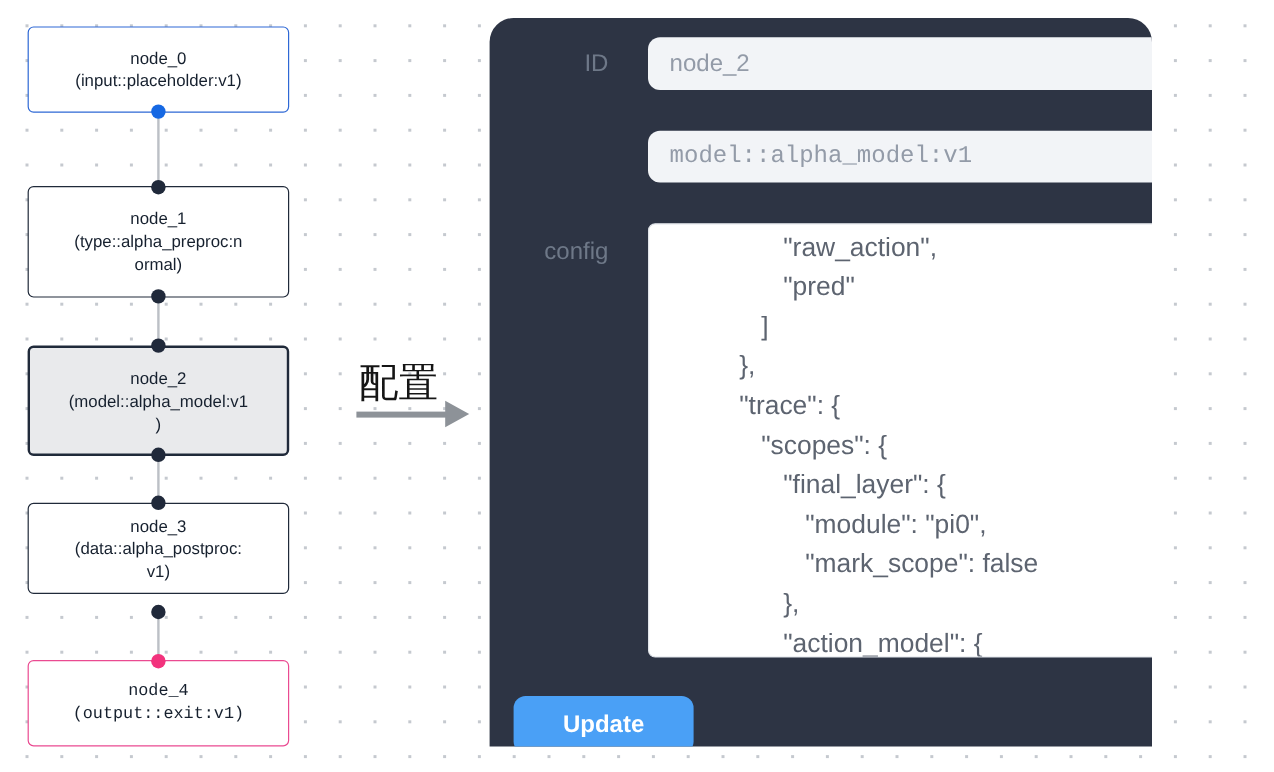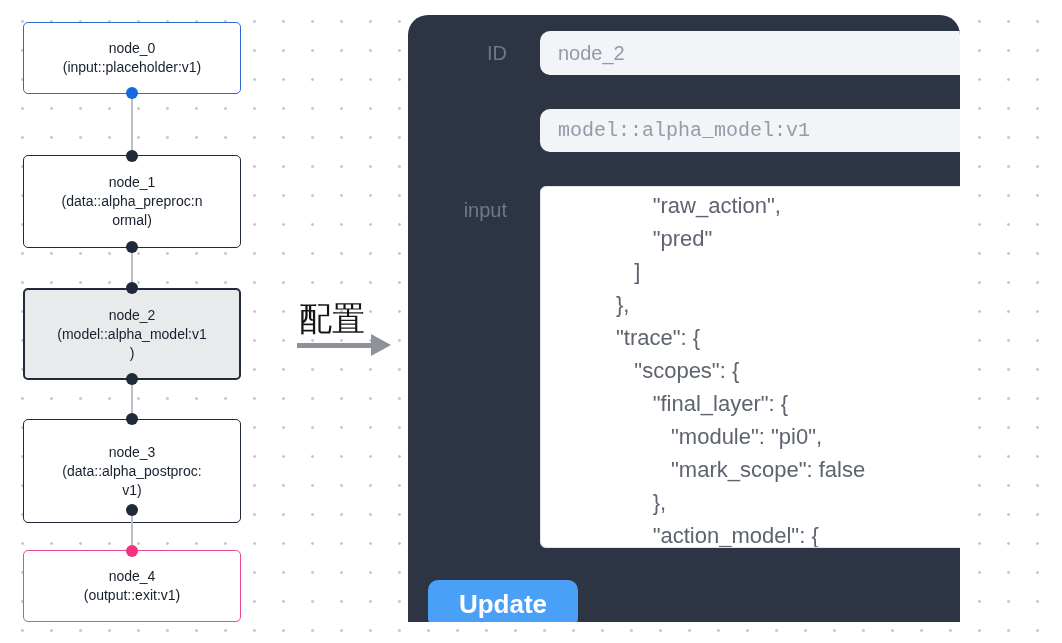--- a/index.html
+++ b/index.html
@@ -9,25 +9,25 @@
     background-color:#ffffff;
     background-image:radial-gradient(circle,#c5c9cf 1.3px,transparent 1.5px);
     background-size:29px 29px;background-position:8px 7px;
   }
   
   .node{position:absolute;left:23px;width:218px;box-sizing:border-box;
     background:#ffffff;border:1.6px solid #202a3a;border-radius:5px;
     display:flex;align-items:center;justify-content:center;}
   .node--input{border-color:#2e68d5;}
   .node--selected{background:#e9eaec;border-width:2.5px;}
-  .node--output{border-color:#ea4a91;}
+  .node--output{border-color:#ea4a91;font-family:Liberation Mono, monospace;}
   #n0{top:22px;height:72px}
   #n1{top:155px;height:93px}
   #n2{top:288px;height:92px}
-  #n3{top:419px;height:104px}
+  #n3{top:419px;height:76px}
   #n4{top:550px;height:72px}
   .node-text{font-size:14px;line-height:19px;color:#16202e;font-weight:500;
     text-align:center;white-space:pre-line;}
   .edge{position:absolute;left:131px;width:2px;background:#bcc0c6;}
   #e0{top:93px;height:63px}
   #e1{top:247px;height:41px}
   #e2{top:379px;height:40px}
   #e3{top:510px;height:41px}
   .port{position:absolute;left:126px;width:12px;height:12px;border-radius:50%;background:#20293a;}
   #p0{top:87px;background:#1668e3}
@@ -63,34 +63,34 @@
     font-size:22px;line-height:33px;color:#5d6470;white-space:pre;}
   .scroll-track{position:absolute;top:0;right:0;bottom:24px;width:30px;box-sizing:border-box;
     background:#fbfbfc;border-left:1px solid #e6e8ec;border-radius:0 5px 0 0;}
   .scroll-thumb{position:absolute;top:24px;left:5px;width:19px;height:34px;
     background:#c2c4c9;border-radius:9px;}
   .resize-corner{position:absolute;right:0;bottom:0;width:30px;height:24px;box-sizing:border-box;
     border-top:1px solid #e6e8ec;border-left:1px solid #e6e8ec;background:#ffffff;}
   .resize-corner svg{position:absolute;right:2px;bottom:2px;}
   .update-btn{position:absolute;left:20px;top:565px;width:150px;height:48px;
     border:none;border-radius:10px;background:#4aa0f6;color:#ffffff;
-    font-size:26px;font-weight:600;font-family:inherit;cursor:pointer;}
+    font-size:20px;font-weight:600;font-family:inherit;cursor:pointer;}
 </style>
 </head>
 <body>
 
 <div>
 
   <div class="node node--input" id="n0">
     <div class="node-text">node_0
 (input::placeholder:v1)</div>
   </div>
   <div class="node" id="n1">
     <div class="node-text">node_1
-(data::alpha_preproc:n
+(type::alpha_preproc:n
 ormal)</div>
   </div>
   <div class="node node--selected" id="n2">
     <div class="node-text">node_2
 (model::alpha_model:v1
 )</div>
   </div>
   <div class="node" id="n3">
     <div class="node-text">node_3
 (data::alpha_postproc:
@@ -119,21 +119,21 @@
   <div class="arrow-line"></div>
   <div class="arrow-head"></div>
 </div>
 
 <div class="panel">
   <div class="form-label" id="label-id">ID</div>
   <input class="field-input" id="input-id" readonly="" value="node_2" style="">
 
   <input class="field-input" id="input-type" readonly="" value="model::alpha_model:v1" style="">
 
-  <div class="form-label" id="label-config">input</div>
+  <div class="form-label" id="label-config">config</div>
   <div class="textarea">
     <pre class="code">               "raw_action",
                "pred"
             ]
          },
          "trace": {
             "scopes": {
                "final_layer": {
                   "module": "pi0",
                   "mark_scope": false

